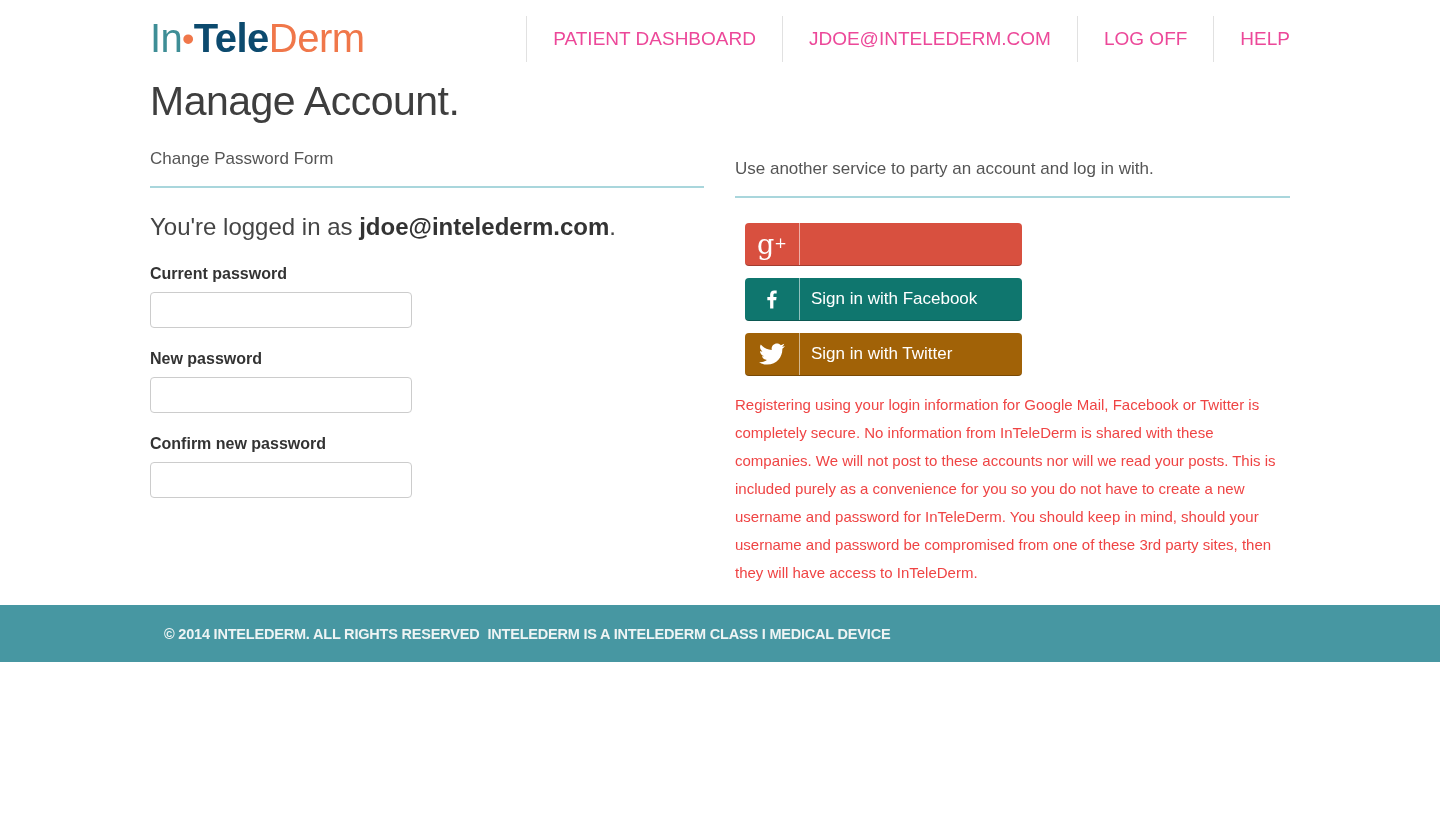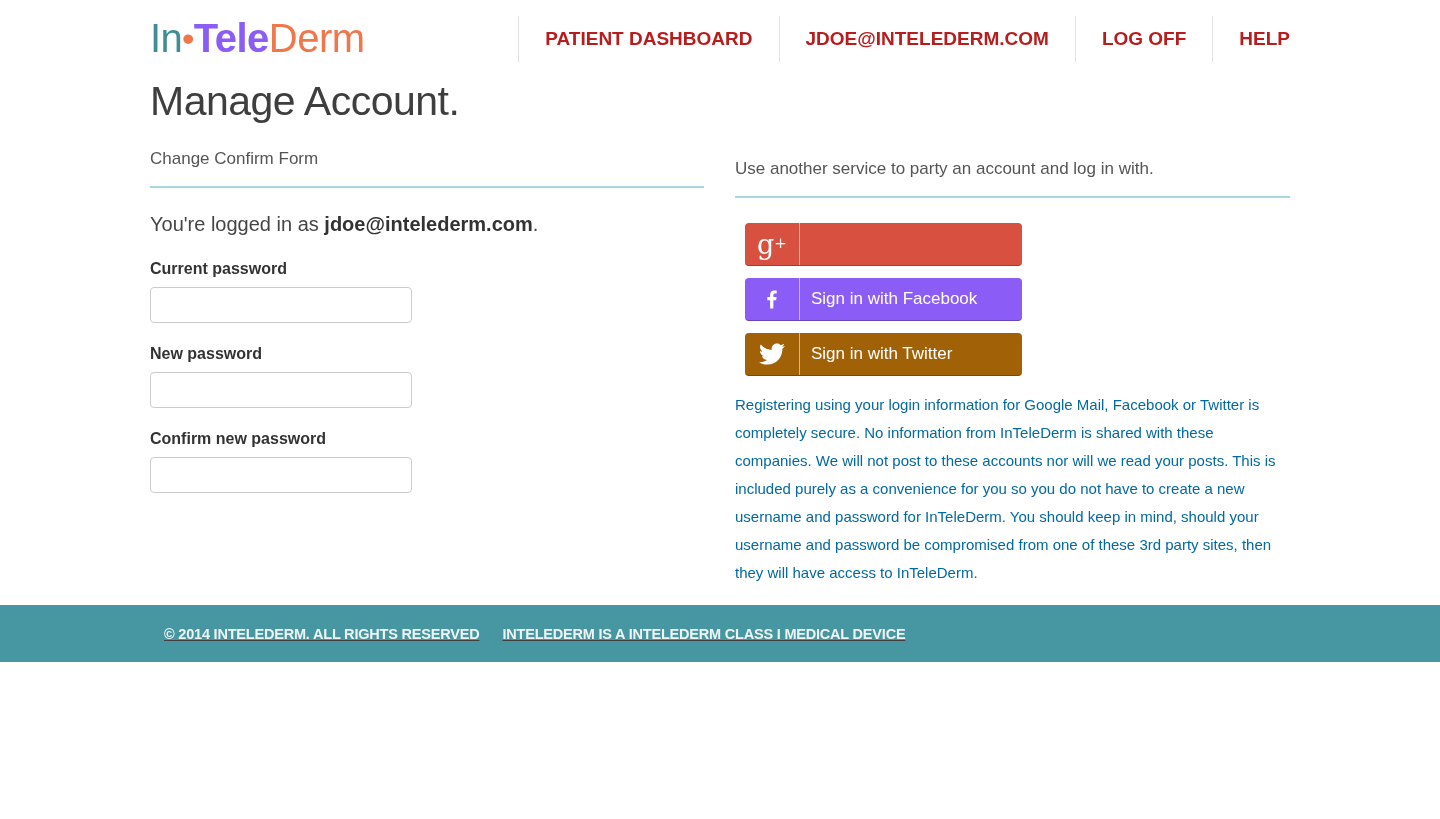--- a/index.html
+++ b/index.html
@@ -12,50 +12,49 @@
     position: relative;
   }
   .container { width: 1140px; margin: 0 auto; }
 
   
   .header { padding-top: 12px; }
   .header .container { display: flex; justify-content: space-between; align-items: flex-start; }
   .logo { font-size: 40px; line-height: 52px; white-space: nowrap; cursor: pointer; letter-spacing: -0.5px; }
   .logo .part-thin-teal { color: #3e8e96; font-weight: 400; }
   .logo .brand-dot { color: #f0774a; font-weight: 700; font-size: 34px; vertical-align: 2px; }
-  .logo .part-bold-teal { color: #8b5cf6; font-weight: 700; }
+  .logo .part-bold-teal { color: #0c4a6e; font-weight: 700; }
   .logo .part-thin-orange { color: #f0774a; font-weight: 400; }
 
   .top-nav { display: flex; margin-top: 4px; }
   .top-nav .nav-item {
     border-left: 1px solid #e1e1e1;
     padding: 12px 26px;
-    color: #b91c1c;
+    color: #ec4899;
     font-size: 19px;
     line-height: 22px;
     cursor: pointer;
     white-space: nowrap;
-    font-weight: bold;
   }
   .top-nav .nav-item:last-child { padding-right: 0; }
 
   
   .main { margin-top: 14px; }
   .main .container { display: flex; gap: 31px; align-items: flex-start; }
   .col { width: 555px; }
 
   .page-title { font-size: 41px; font-weight: 400; color: #3e3e3e; margin-bottom: 24px; letter-spacing: -0.5px; }
 
   .section-heading { font-size: 17px; color: #555; margin-bottom: 17px; font-weight: 400; }
   .section-divider { border: none; border-top: 2px solid #a9d6dc; margin-bottom: 25px; }
 
   
   .col-right { padding-top: 81px; }
 
-  .logged-in-line { font-size: 20px; color: #454545; margin-bottom: 24px; }
+  .logged-in-line { font-size: 24px; color: #454545; margin-bottom: 24px; }
   .logged-in-line .email { font-weight: 700; color: #333; }
 
   .form-group { margin-bottom: 22px; }
   .form-label { display: block; font-size: 16px; font-weight: 700; color: #333; margin-bottom: 9px; }
   .text-input {
     width: 262px; height: 36px;
     border: 1px solid #ccc; border-radius: 4px;
     padding: 6px 10px; font-size: 15px;
     font-family: "Liberation Sans", sans-serif;
     color: #444; outline: none;
@@ -89,32 +88,32 @@
   .social-button .label-cell {
     flex: 1; display: flex; align-items: center;
     padding-left: 11px; font-size: 17px;
   }
   .gplus-glyph { font-family: "DejaVu Serif", serif; font-size: 27px; line-height: 27px; color: #fff; }
   .gplus-glyph sup { font-size: 15px; vertical-align: 6px; }
 
   .disclaimer {
     margin-top: 15px;
     font-size: 15px; line-height: 28px;
-    color: #0369a1;
+    color: #ef4444;
     width: 555px;
   }
 
   
   .footer {
     margin-top: 18px;
     background: #4797a2;
     height: 57px;
     display: flex; align-items: center;
   }
-  .footer .container { display: flex; gap: 23px; padding-left: 14px; text-decoration: underline; }
+  .footer .container { display: flex; gap: 8px; padding-left: 14px; }
   .footer-text {
     color: #eef4f4; font-size: 14.5px; font-weight: 700;
     letter-spacing: -0.2px; white-space: nowrap;
   }
 </style>
 </head>
 <body>
 
 <header class="header">
   <div class="container">
@@ -128,21 +127,21 @@
       <div class="nav-item">HELP</div>
     </nav>
   </div>
 </header>
 
 <main class="main">
   <div class="container">
 
     <div class="col col-left">
       <h1 class="page-title">Manage Account.</h1>
-      <div class="section-heading">Change Confirm Form</div>
+      <div class="section-heading">Change Password Form</div>
       <hr class="section-divider">
 
       <p class="logged-in-line"><span>You're logged in as </span><span class="email">jdoe@intelederm.com</span><span>.</span></p>
 
       <form>
         <div class="form-group">
           <label class="form-label">Current password</label>
           <input type="password" class="text-input" placeholder="" style="">
         </div>
         <div class="form-group">
@@ -161,21 +160,21 @@
       <hr class="section-divider">
 
       <div class="social-buttons">
 
         <div class="social-button" style="background-color: rgb(216, 80, 63);">
           <span class="icon-cell">
             <span class="gplus-glyph">g<sup>+</sup></span>
           </span>
         </div>
 
-        <div class="social-button" style="background-color: #8b5cf6; text-align: right;">
+        <div class="social-button" style="background-color: #0f766e; text-align: right;">
           <span class="icon-cell">
             <svg width="24" height="24" viewBox="0 0 24 24" fill="#ffffff" aria-hidden="true">
               <path d="M13.4 21.5v-8.2h2.77l.41-3.21H13.4V8.05c0-.93.26-1.56 1.59-1.56h1.68V3.62c-.29-.04-1.29-.12-2.46-.12-2.43 0-4.1 1.48-4.1 4.21v2.36H7.33v3.21h2.78v8.2h3.29z"></path>
             </svg>
           </span>
           <span class="label-cell">Sign in with Facebook</span>
         </div>
 
         <div class="social-button" style="background-color: #a16207;">
           <span class="icon-cell">

